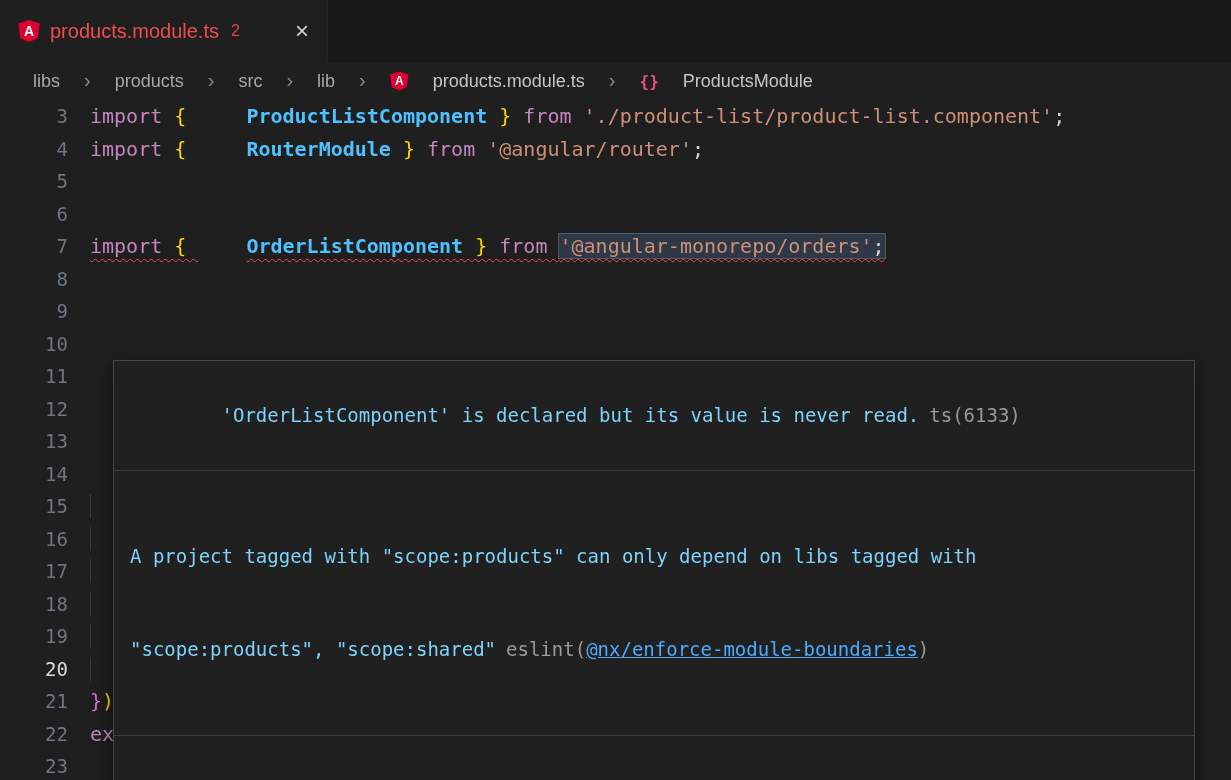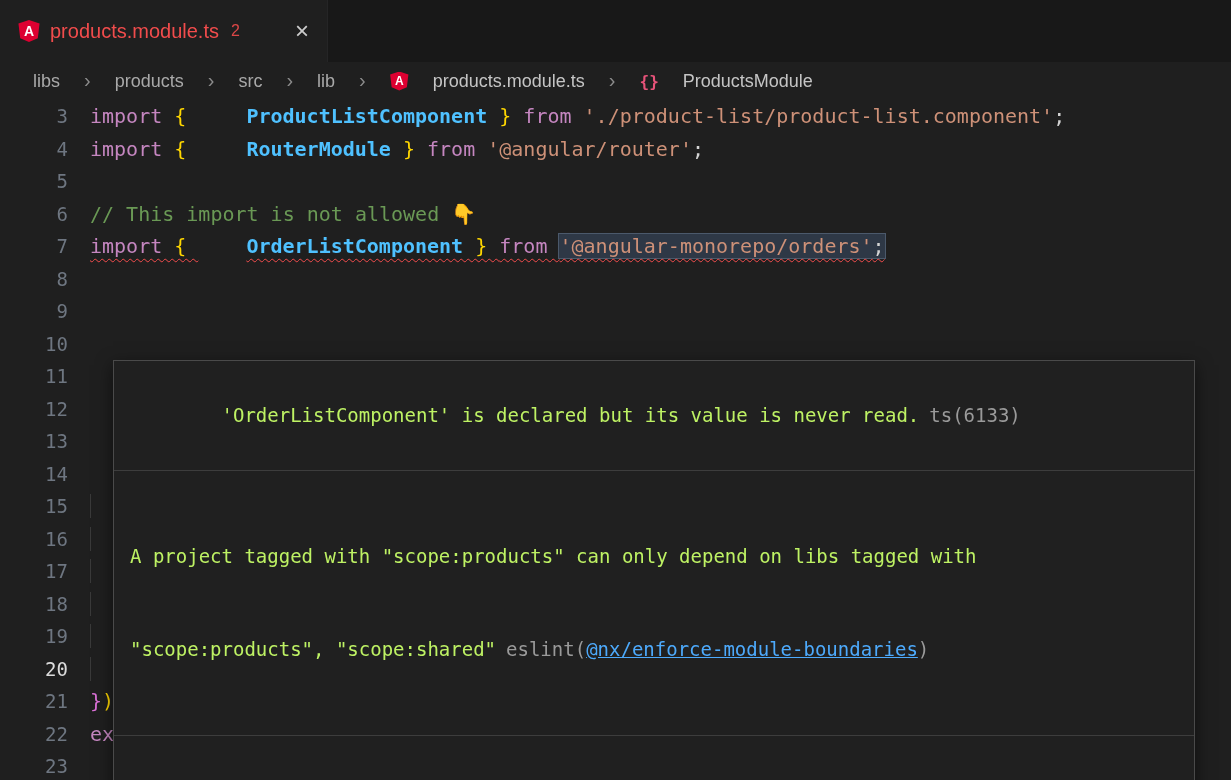--- a/index.html
+++ b/index.html
@@ -64,21 +64,21 @@
   .blame { color:#6b6b6b; margin-left:90px; font-size:19px; }
 
   
   .hover { position:absolute; left:113px; top:260px; width:1082px;
            background:#202020; border:1px solid #4a4a4a;
            box-shadow:0 5px 16px rgba(0,0,0,0.55); z-index:10;
            font-family:"DejaVu Sans Mono", monospace; font-size:19px;
            color:#d6d6d6; }
   .hsec { padding:8px 16px; line-height:31px; white-space:pre-wrap; }
   .hsec + .hsec, .hactions { border-top:1px solid #3d3d3d; }
-  .hmsg { color:#bef264;margin-top:13px; }
+  .hmsg { color:#7dd3fc;margin-top:13px; }
   .hsrc { color:#9a9a9a; margin-left:10px; }
   .hsrc.nosp { margin-left:0; }
   .hlink { color:#4daafc; text-decoration:underline; cursor:pointer; }
 </style>
 </head>
 <body>
 
 <div class="screen">
 
   <div class="tabbar">
@@ -119,21 +119,20 @@
         <div class="row">
           <div class="gutter">4</div>
           <div class="code"><span class="tok kw">import </span><span class="tok b1">{ </span><span class="tok cls">RouterModule</span><span class="tok b1"> } </span><span class="tok kw">from </span><span class="tok str">'@angular/router'</span><span class="tok pun">;</span></div>
         </div>
         <div class="row">
           <div class="gutter">5</div>
           <div class="code"></div>
         </div>
         <div class="row">
           <div class="gutter">6</div>
-          <div class="code"><span class="tok cmt">// This import is not allowed 👇</span></div>
         </div>
         <div class="row">
           <div class="gutter">7</div>
           <div class="code"><span class="squiggle"><span class="tok kw">import </span><span class="tok b1">{ </span><span class="tok cls">OrderListComponent</span><span class="tok b1"> } </span><span class="tok kw">from </span><span class="hl-box"><span class="tok str">'@angular-monorepo/orders'</span><span class="tok pun">;</span></span></span></div>
         </div>
         <div class="row">
           <div class="gutter">8</div>
           <div class="code"></div>
         </div>
         <div class="row">

